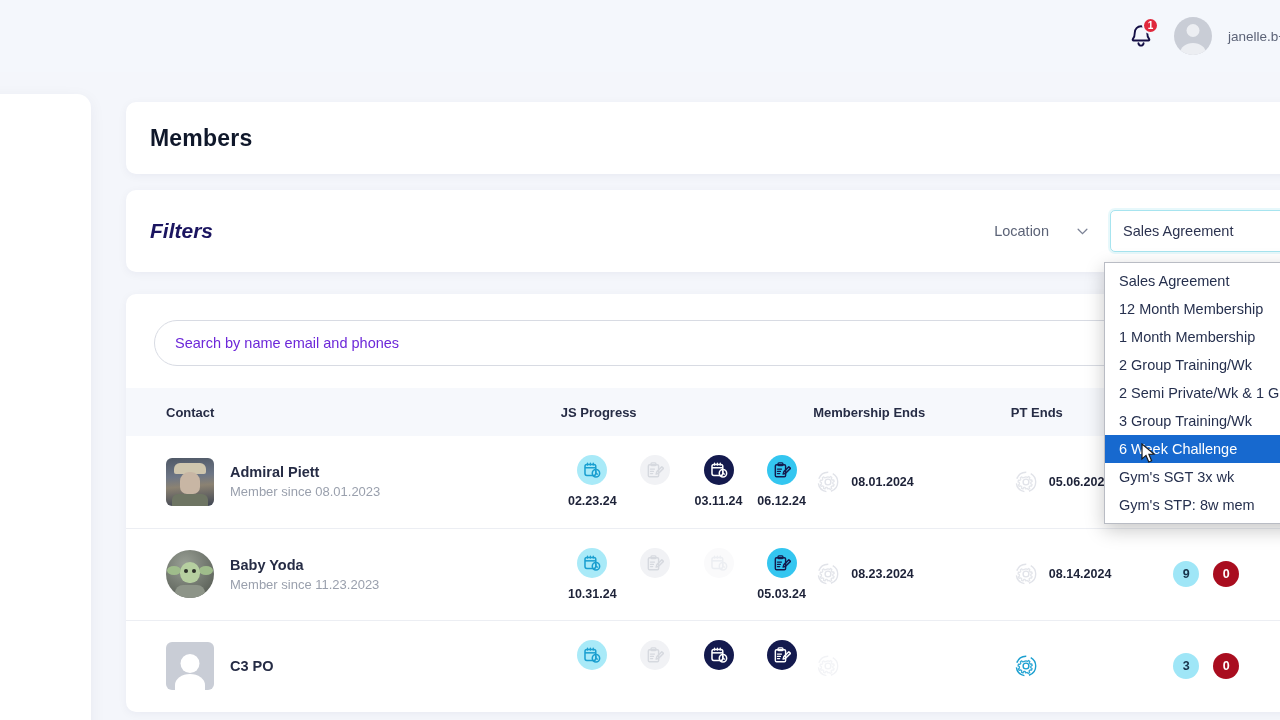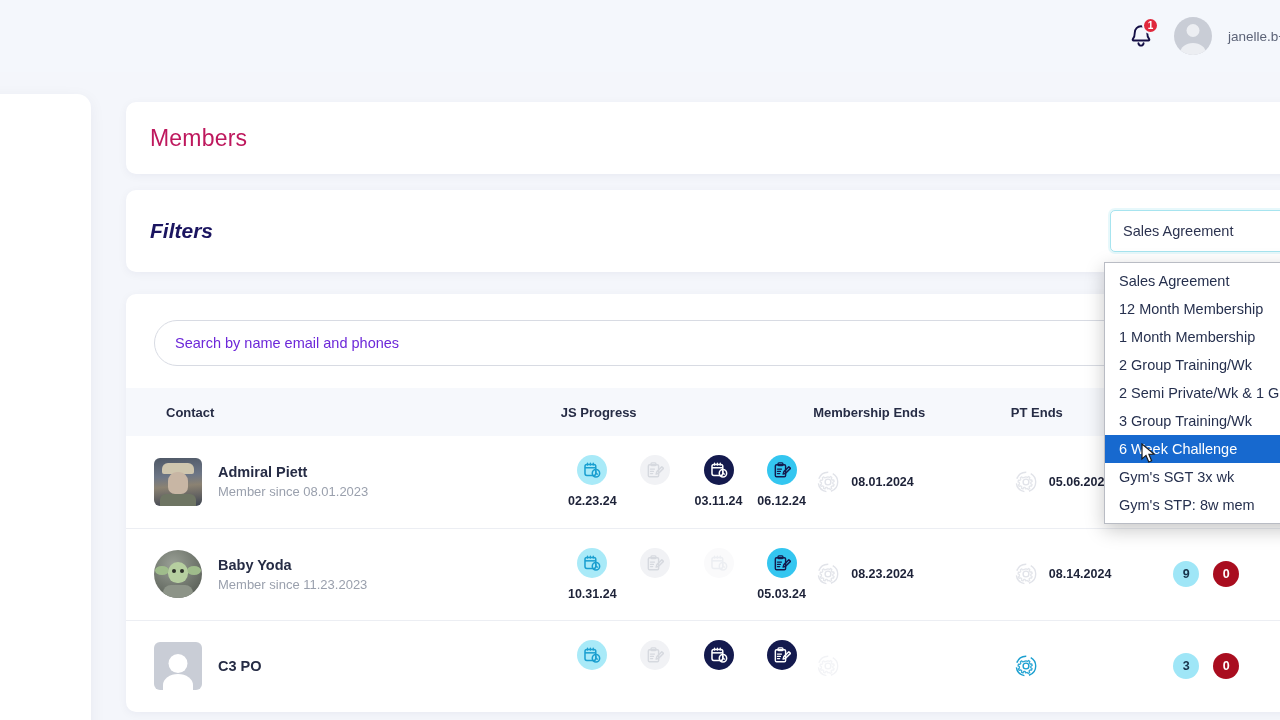--- a/index.html
+++ b/index.html
@@ -66,21 +66,21 @@
   .card {
     background: #fff; border-radius: 10px;
     box-shadow: 0 2px 10px rgba(20,15,69,.05);
   }
 
   
   .page-head {
     height: 72px; display: flex; align-items: center; padding: 0 24px;
     position: relative;
   }
-  .page-title { font-size: 23px; font-weight: 400; color: #be185d; letter-spacing:.2px; }
+  .page-title { font-size: 23px; font-weight: 700; color: #0f172a; letter-spacing:.2px; }
 
   
   .filters {
     margin-top: 16px; height: 82px;
     display: flex; align-items: center; padding: 0 20px 0 24px;
     position: relative;
   }
   .filters-title { font-size: 21px; font-weight: 700; color: #1b1560; font-style: italic; }
   .filters-right {
     margin-left: auto; display: flex; align-items: center; gap: 0px;
@@ -125,21 +125,21 @@
   }
   th.c-contact { width: 396px; padding-left: 40px; }
   th.c-js { width: 230px; padding-left: 0px; }
   th.c-mem { width: 180px; }
   th.c-pt { width: 148px; }
   th.c-t { width: 130px; }
 
   tbody td { height: 92px; border-bottom: 1px solid #eceef3; vertical-align: middle; padding: 0; }
   tbody tr:last-child td { border-bottom: none; }
 
-  .contact-cell { display: flex; align-items: center; gap: 16px; padding-left: 28px; }
+  .contact-cell { display: flex; align-items: center; gap: 16px; padding-left: 40px; }
   .av {
     width: 48px; height: 48px; border-radius: 6px; flex: 0 0 auto;
     background: #c9cdd6; overflow: hidden; position: relative;
   }
   .av.round { border-radius: 50%; }
   .av-blank::before {
     content: ""; position: absolute; left: 50%; top: 12px; transform: translateX(-50%);
     width: 19px; height: 19px; border-radius: 50%; background: #fff;
   }
   .av-blank::after {
@@ -230,20 +230,26 @@
     <div class="card page-head">
       <div class="page-title">Members</div>
 
     </div>
 
     <div class="card filters">
       <div class="filters-title">Filters</div>
 
       <div class="filters-right">
 
+        <div class="filter-select">
+          <span>Location</span>
+          <svg class="chev" viewBox="0 0 12 8">
+            <path d="M1 1.5 L6 6.5 L11 1.5" fill="none" stroke="#7c8396" stroke-width="1.5" stroke-linecap="round"></path>
+          </svg>
+        </div>
 
 
         <div class="agreement-select">
           <span>Sales Agreement</span>
         </div>
 
       </div>
     </div>
 
     <div class="card table-card">

